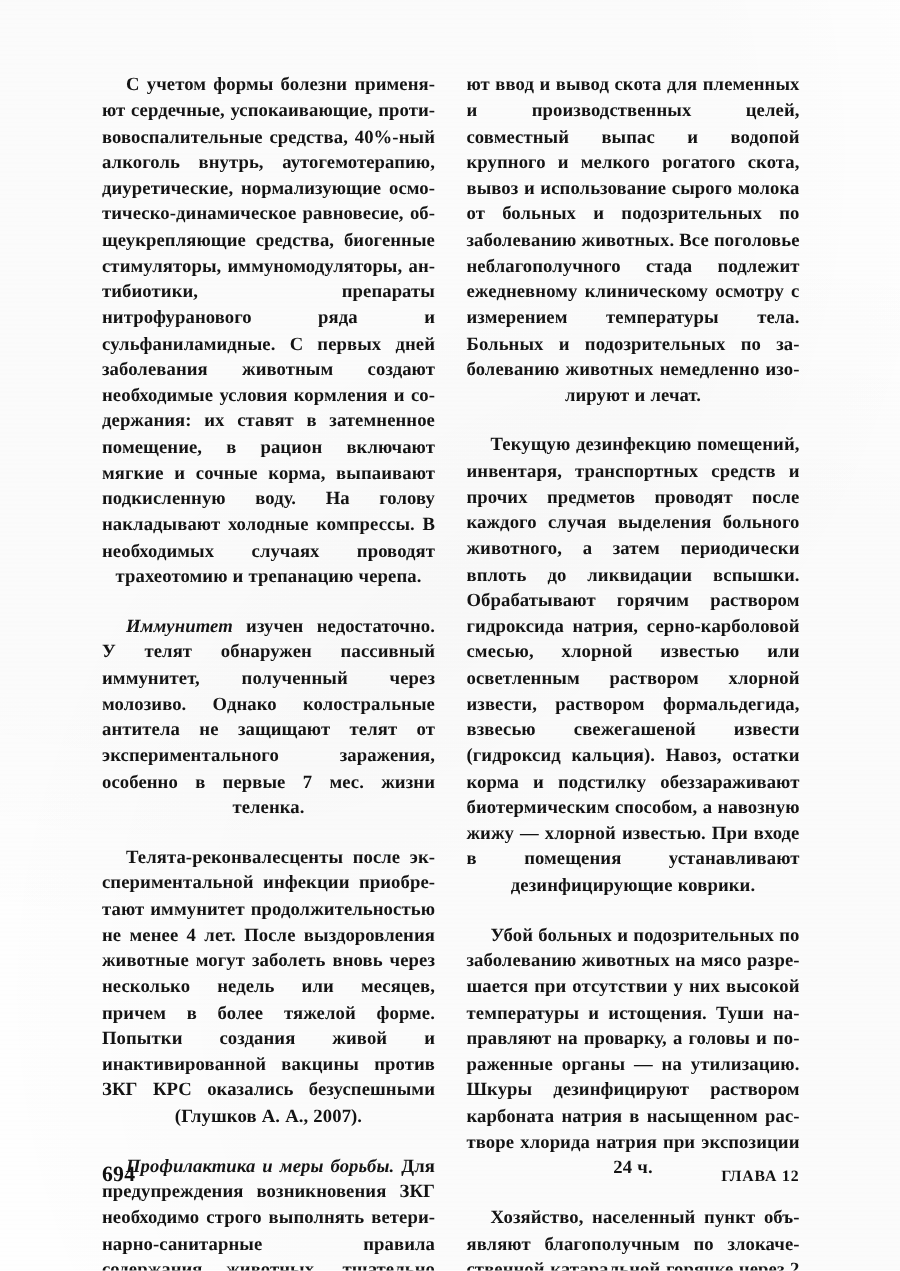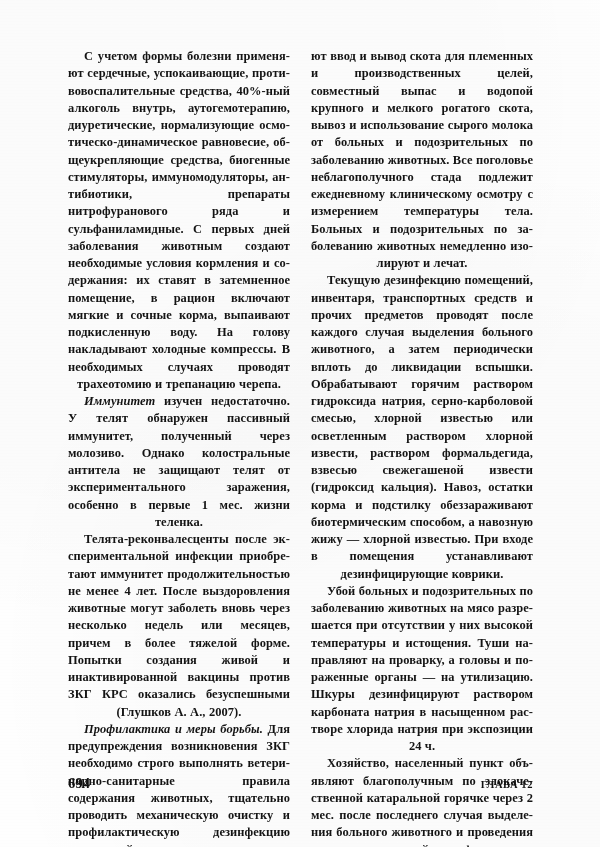--- a/index.html
+++ b/index.html
@@ -59,21 +59,21 @@
     text-justify: inter-word;
     font-size: 12.45px;
     line-height: 17.25px;
     letter-spacing: 0.005em;
     font-weight: 600;
     word-spacing: 0.02em;
     hyphens: manual;
     color: #141414;
   }
   p.para + p.para {
-    margin-top: 0;
+    margin-top: 16px;
   }
   p.para.indent {
     text-indent: 16px;
   }
   p.para.last-center {
     text-align-last: center;
   }
   p.para.last-justify {
     text-align-last: justify;
   }
@@ -122,21 +122,21 @@
 
 <div class="page">
 
   <div class="text-body">
     <div class="columns">
 
       <div class="col">
 
         <p class="para indent last-center"><span>С учетом формы болезни применя­ют сердечные, успокаивающие, проти­вовоспалительные средства, 40%-ный алкоголь внутрь, аутогемотерапию, диуретические, нормализующие осмо­тическо-динамическое равновесие, об­щеукрепляющие средства, биогенные стимуляторы, иммуномодуляторы, ан­тибиотики, препараты нитрофураново­го ряда и сульфаниламидные. С первых дней заболевания животным создают необходимые условия кормления и со­держания: их ставят в затемненное по­мещение, в рацион включают мягкие и сочные корма, выпаивают подкис­ленную воду. На голову накладывают холодные компрессы. В необходимых случаях проводят трахеотомию и тре­панацию черепа.</span></p>
 
-        <p class="para indent last-center"><em class="run-in">Иммунитет</em><span> изучен недостаточно. У телят обнаружен пассивный иммуни­тет, полученный через молозиво. Одна­ко колостральные антитела не защища­ют телят от экспериментального зара­жения, особенно в первые 1 мес. жизни теленка.</span></p>
+        <p class="para indent last-center"><em class="run-in">Иммунитет</em><span> изучен недостаточно. У телят обнаружен пассивный иммуни­тет, полученный через молозиво. Одна­ко колостральные антитела не защища­ют телят от экспериментального зара­жения, особенно в первые 7 мес. жизни теленка.</span></p>
 
         <p class="para indent last-center"><span>Телята-реконвалесценты после эк­спериментальной инфекции приобре­тают иммунитет продолжительностью не менее 4 лет. После выздоровления животные могут заболеть вновь через несколько недель или месяцев, причем в более тяжелой форме. Попытки созда­ния живой и инактивированной вакци­ны против ЗКГ КРС оказались безус­пешными (Глушков А. А., 2007).</span></p>
 
         <p class="para indent last-justify"><em class="run-in">Профилактика и меры борьбы.</em><span> Для предупреждения возникновения ЗКГ необходимо строго выполнять ветери­нарно-санитарные правила содержания животных, тщательно проводить меха­ническую очистку и профилактическую дезинфекцию помещений, раздельно содержать в помещении и выпасать крупный и мелкий рогатый скот. При установлении диагноза хозяйство, фер­му, двор объявляют неблагополучными по ЗКГ и вводят ограничения. Запреща­</span></p>
 
       </div>
 
       <div class="col">
 
         <p class="para last-center"><span>ют ввод и вывод скота для племенных и производственных целей, совместный выпас и водопой крупного и мелкого рогатого скота, вывоз и использование сырого молока от больных и подозри­тельных по заболеванию животных. Все поголовье неблагополучного стада подлежит ежедневному клиническо­му осмотру с измерением температуры тела. Больных и подозрительных по за­болеванию животных немедленно изо­лируют и лечат.</span></p>

